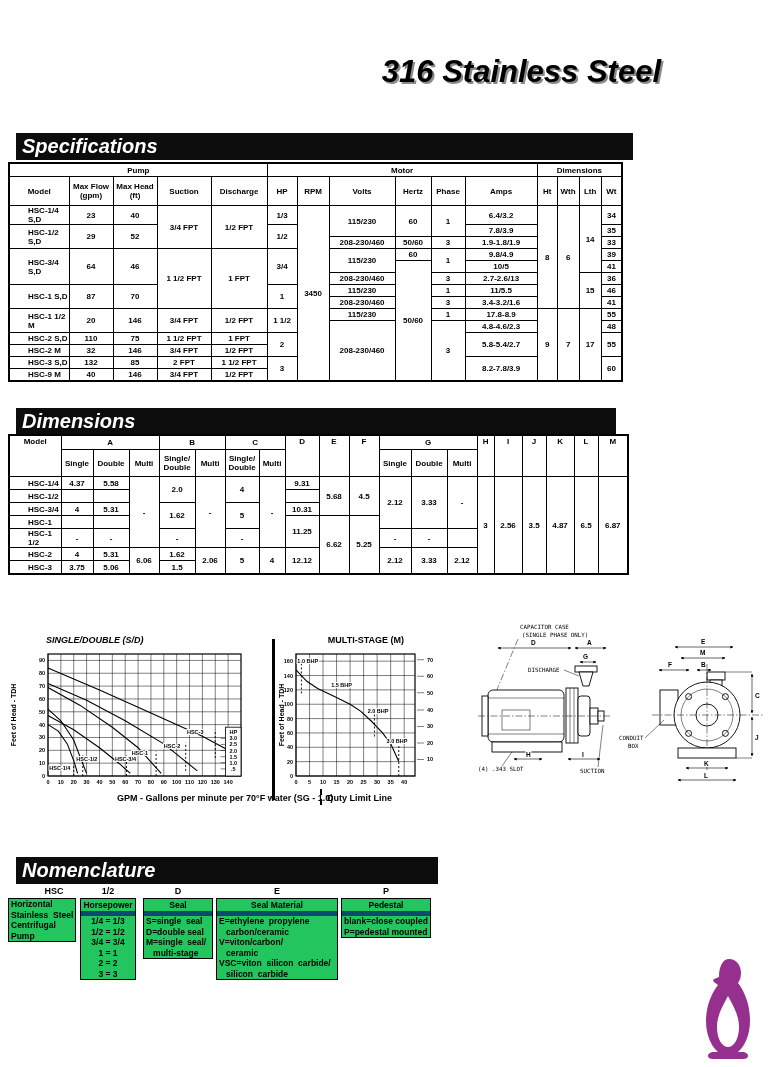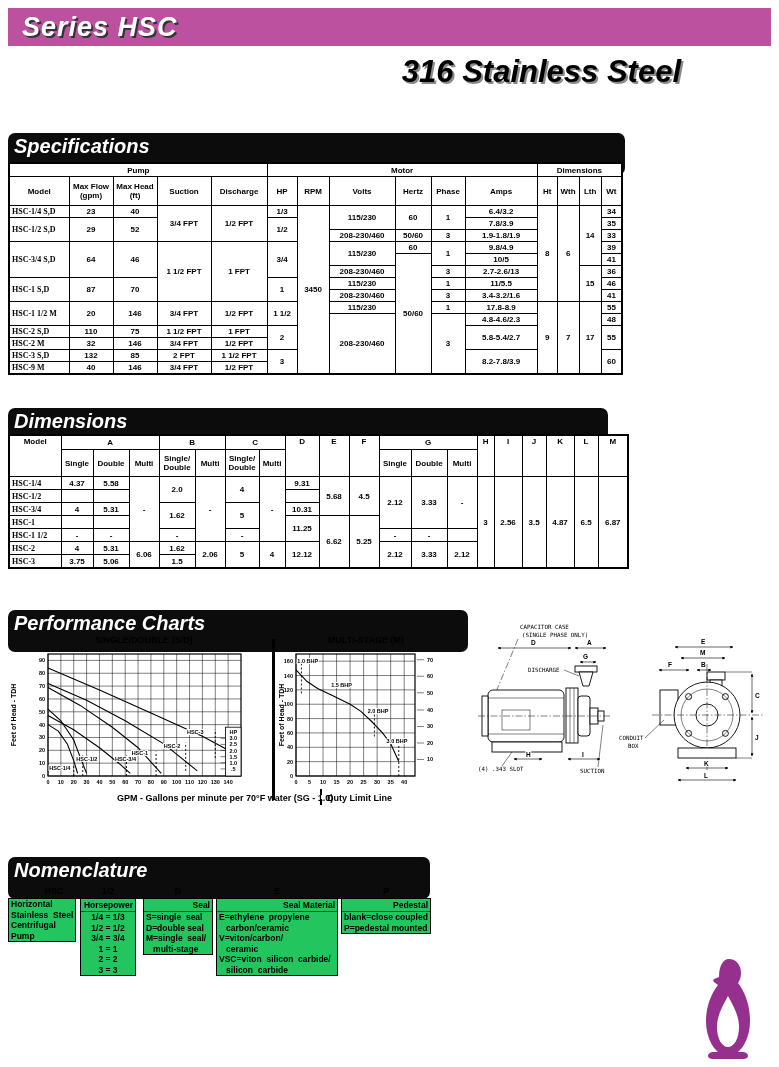--- a/index.html
+++ b/index.html
@@ -5,50 +5,50 @@
   html,body{margin:0;padding:0;background:#fff;}
   #page{position:relative;width:779px;height:1067px;background:#fff;overflow:hidden;
         font-family:"Liberation Sans",sans-serif;color:#000;}
 
   
   .series-bar{position:absolute;left:8px;top:8px;width:763px;height:38px;background:#bc519f;}
   .series-bar span{position:absolute;left:14px;top:4px;font:italic bold 27px "Liberation Sans",sans-serif;
         color:#fff;text-shadow:2px 2px 0 #343434;letter-spacing:1px;}
 
   
-  .doc-title{position:absolute;right:98px;top:55px;text-align:right;}
+  .doc-title{position:absolute;right:118px;top:55px;text-align:right;}
   .doc-title .t1{font:italic bold 31px "Liberation Sans",sans-serif;text-shadow:2px 2px 0 #8a8a8a;line-height:33px;}
   .doc-title .t2{font:italic bold 21px "Liberation Sans",sans-serif;text-shadow:1px 1px 0 #8a8a8a;line-height:22px;}
 
   
-  .secbar{position:absolute;left:8px;height:42px;background:#0c0c0c;border-radius:7px;}
+  .secbar{position:absolute;left:16px;height:27px;background:#0c0c0c;}
   .secbar span{position:absolute;left:6px;top:2px;font:italic bold 20px "Liberation Sans",sans-serif;color:#fff;}
   #bar-spec{top:133px;width:617px;}
   #bar-dim{top:408px;width:600px;}
   #bar-perf{top:610px;width:460px;}
   #bar-nomen{top:857px;width:422px;}
 
   
   table{border-collapse:collapse;table-layout:fixed;position:absolute;background:#fff;}
   th,td{border:1px solid #000;font:bold 8px "Liberation Sans",sans-serif;text-align:center;
         vertical-align:middle;padding:0;overflow:hidden;white-space:pre-line;line-height:9px;}
   #specTable{left:8px;top:162px;width:613px;border:2px solid #000;}
   #specTable thead tr:nth-child(1) th{height:12px;}
   #specTable thead tr:nth-child(2) th{height:28px;}
   #specTable tbody td{height:11px;}
   #dimTable{left:8px;top:434px;width:619px;border:2px solid #000;}
   #dimTable thead tr:nth-child(1) th{height:13px;}
   #dimTable thead tr:nth-child(2) th{height:26px;}
   #dimTable tbody td{height:12px;}
-  td.tl{text-align:left;padding-left:2px;font-family:Liberation Serif, serif;}
+  td.tl{text-align:left;padding-left:18px;}
   th.vtop{vertical-align:top;padding-top:1px;}
 
   
   .chart-title{position:absolute;top:635px;font:bold 9px "Liberation Sans",sans-serif;}
-  #sd-title{left:46px;width:196px;text-align:center;}
+  #sd-title{left:46px;width:196px;font-style:italic;}
   #m-title{left:284px;width:120px;text-align:right;}
   svg{position:absolute;overflow:visible;}
   #sdChart{left:8px;top:646px;}
   #mChart{left:276px;top:646px;}
   .divider{position:absolute;left:272px;top:639px;width:3px;height:161px;background:#000;}
   .caption{position:absolute;top:793px;font:bold 9px "Liberation Sans",sans-serif;}
   #gpm-caption{left:117px;}
   #duty-caption{left:327px;}
   .duty-mark{position:absolute;left:320px;top:789px;width:0;height:16px;border-left:2px dashed #000;}
 
@@ -69,49 +69,43 @@
   .partf{fill:#fff;stroke:#000;stroke-width:0.9;}
   .thin{fill:none;stroke:#000;stroke-width:0.5;}
   .dim{stroke:#000;stroke-width:0.6;fill:none;}
   .cline{stroke:#000;stroke-width:0.5;stroke-dasharray:7,2,1.5,2;fill:none;}
   .dtext{font:5.8px "DejaVu Sans Mono",monospace;}
   .dimtext{font:bold 6.5px "Liberation Sans",sans-serif;paint-order:stroke;stroke:#fff;stroke-width:2px;}
 
   
   .ncode{position:absolute;font:bold 9px "Liberation Sans",sans-serif;text-align:center;top:886px;}
   .nbox{position:absolute;top:898px;border:1px solid #000;background:#22c55e;}
-  .ntitle{font:bold 8.5px "Liberation Sans",sans-serif;text-align:right;border-bottom:1px solid #0c4a6e;
+  .ntitle{font:bold 8.5px "Liberation Sans",sans-serif;text-align:center;border-bottom:5px solid #0c4a6e;
           padding:1px 2px;line-height:10px;}
   .nline{font:bold 8.5px "Liberation Sans",sans-serif;white-space:pre;padding:0 2px;line-height:10.5px;}
   .ncenter .nline{text-align:center;}
 
   
   #penguin{left:706px;top:958px;}
 </style>
 </head>
 <body>
 
 <div id="page">
 
-  <div class="series-bar" style="background: rgb(188, 81, 159);">
-    <span>Series HSC</span>
-  </div>
 
   <div class="doc-title">
     <div class="t1">316 Stainless Steel</div>
   </div>
 
   <div class="secbar" id="bar-spec">
     <span>Specifications</span>
   </div>
   <div class="secbar" id="bar-dim">
     <span>Dimensions</span>
-  </div>
-  <div class="secbar" id="bar-perf">
-    <span>Performance Charts</span>
   </div>
   <div class="secbar" id="bar-nomen">
     <span>Nomenclature</span>
   </div>
 
   <table id="specTable">
       <colgroup>
         <col style="width: 60px;">
         <col style="width: 44px;">
         <col style="width: 44px;">

